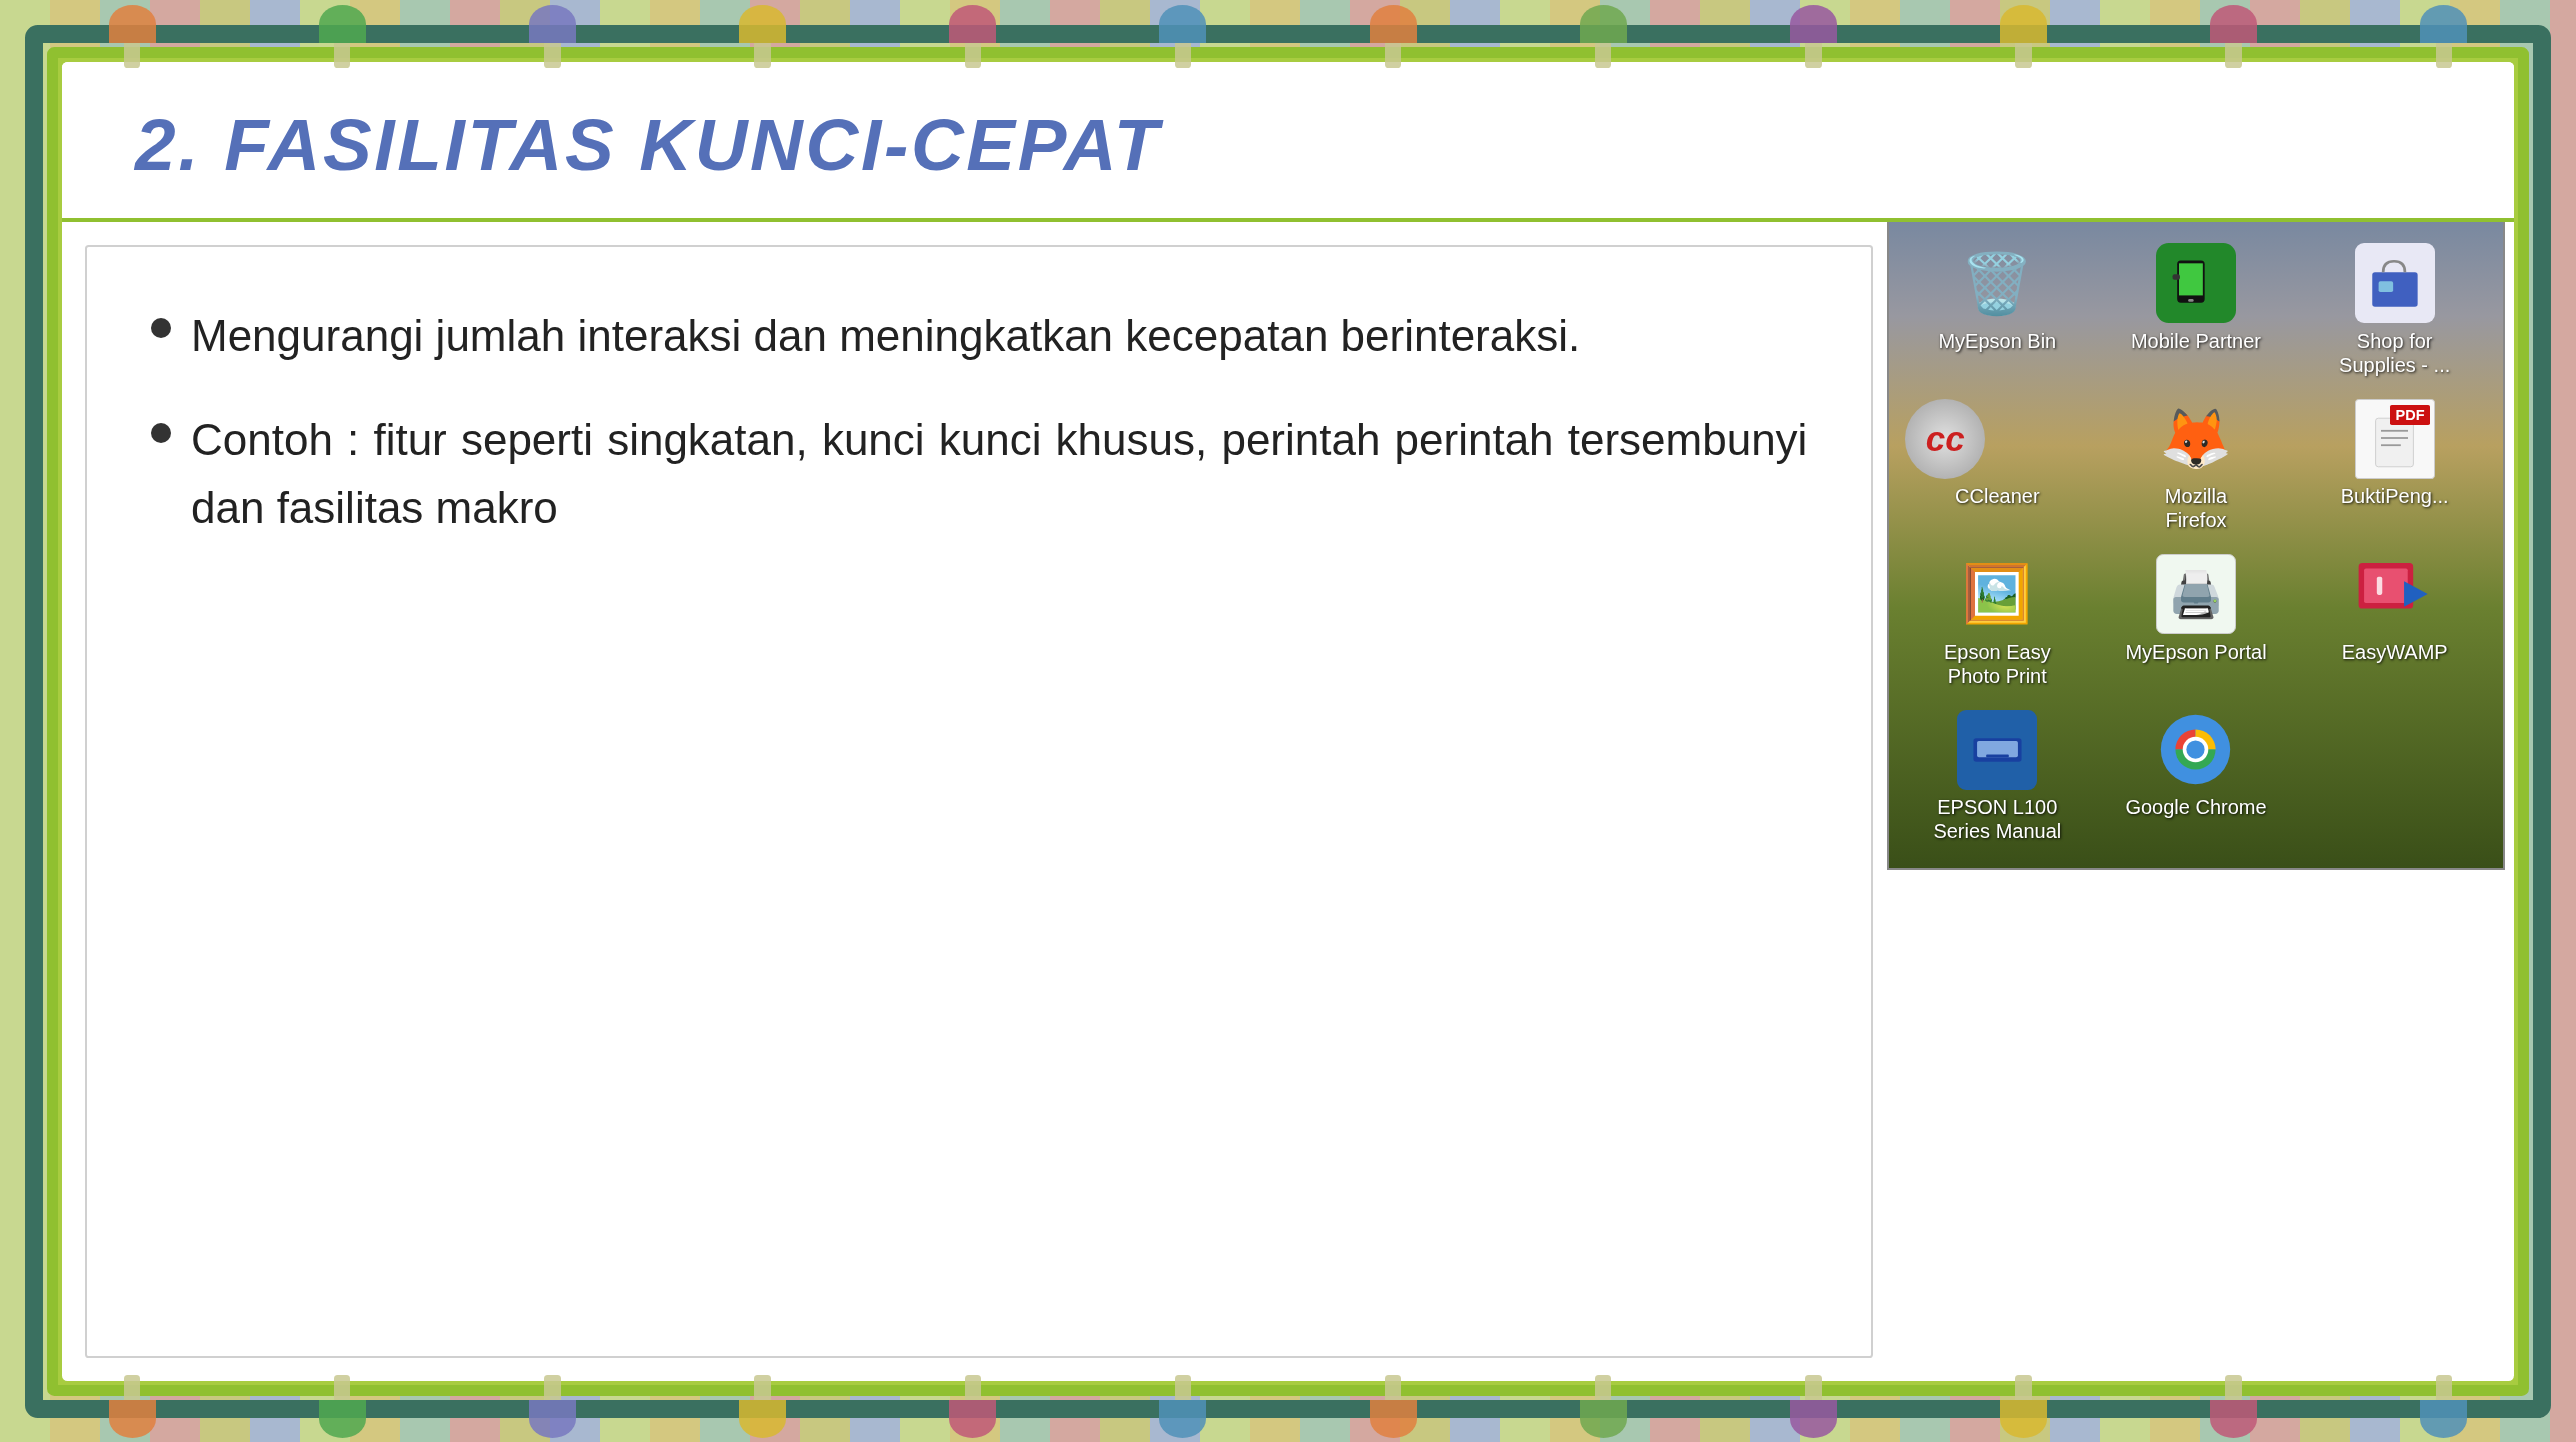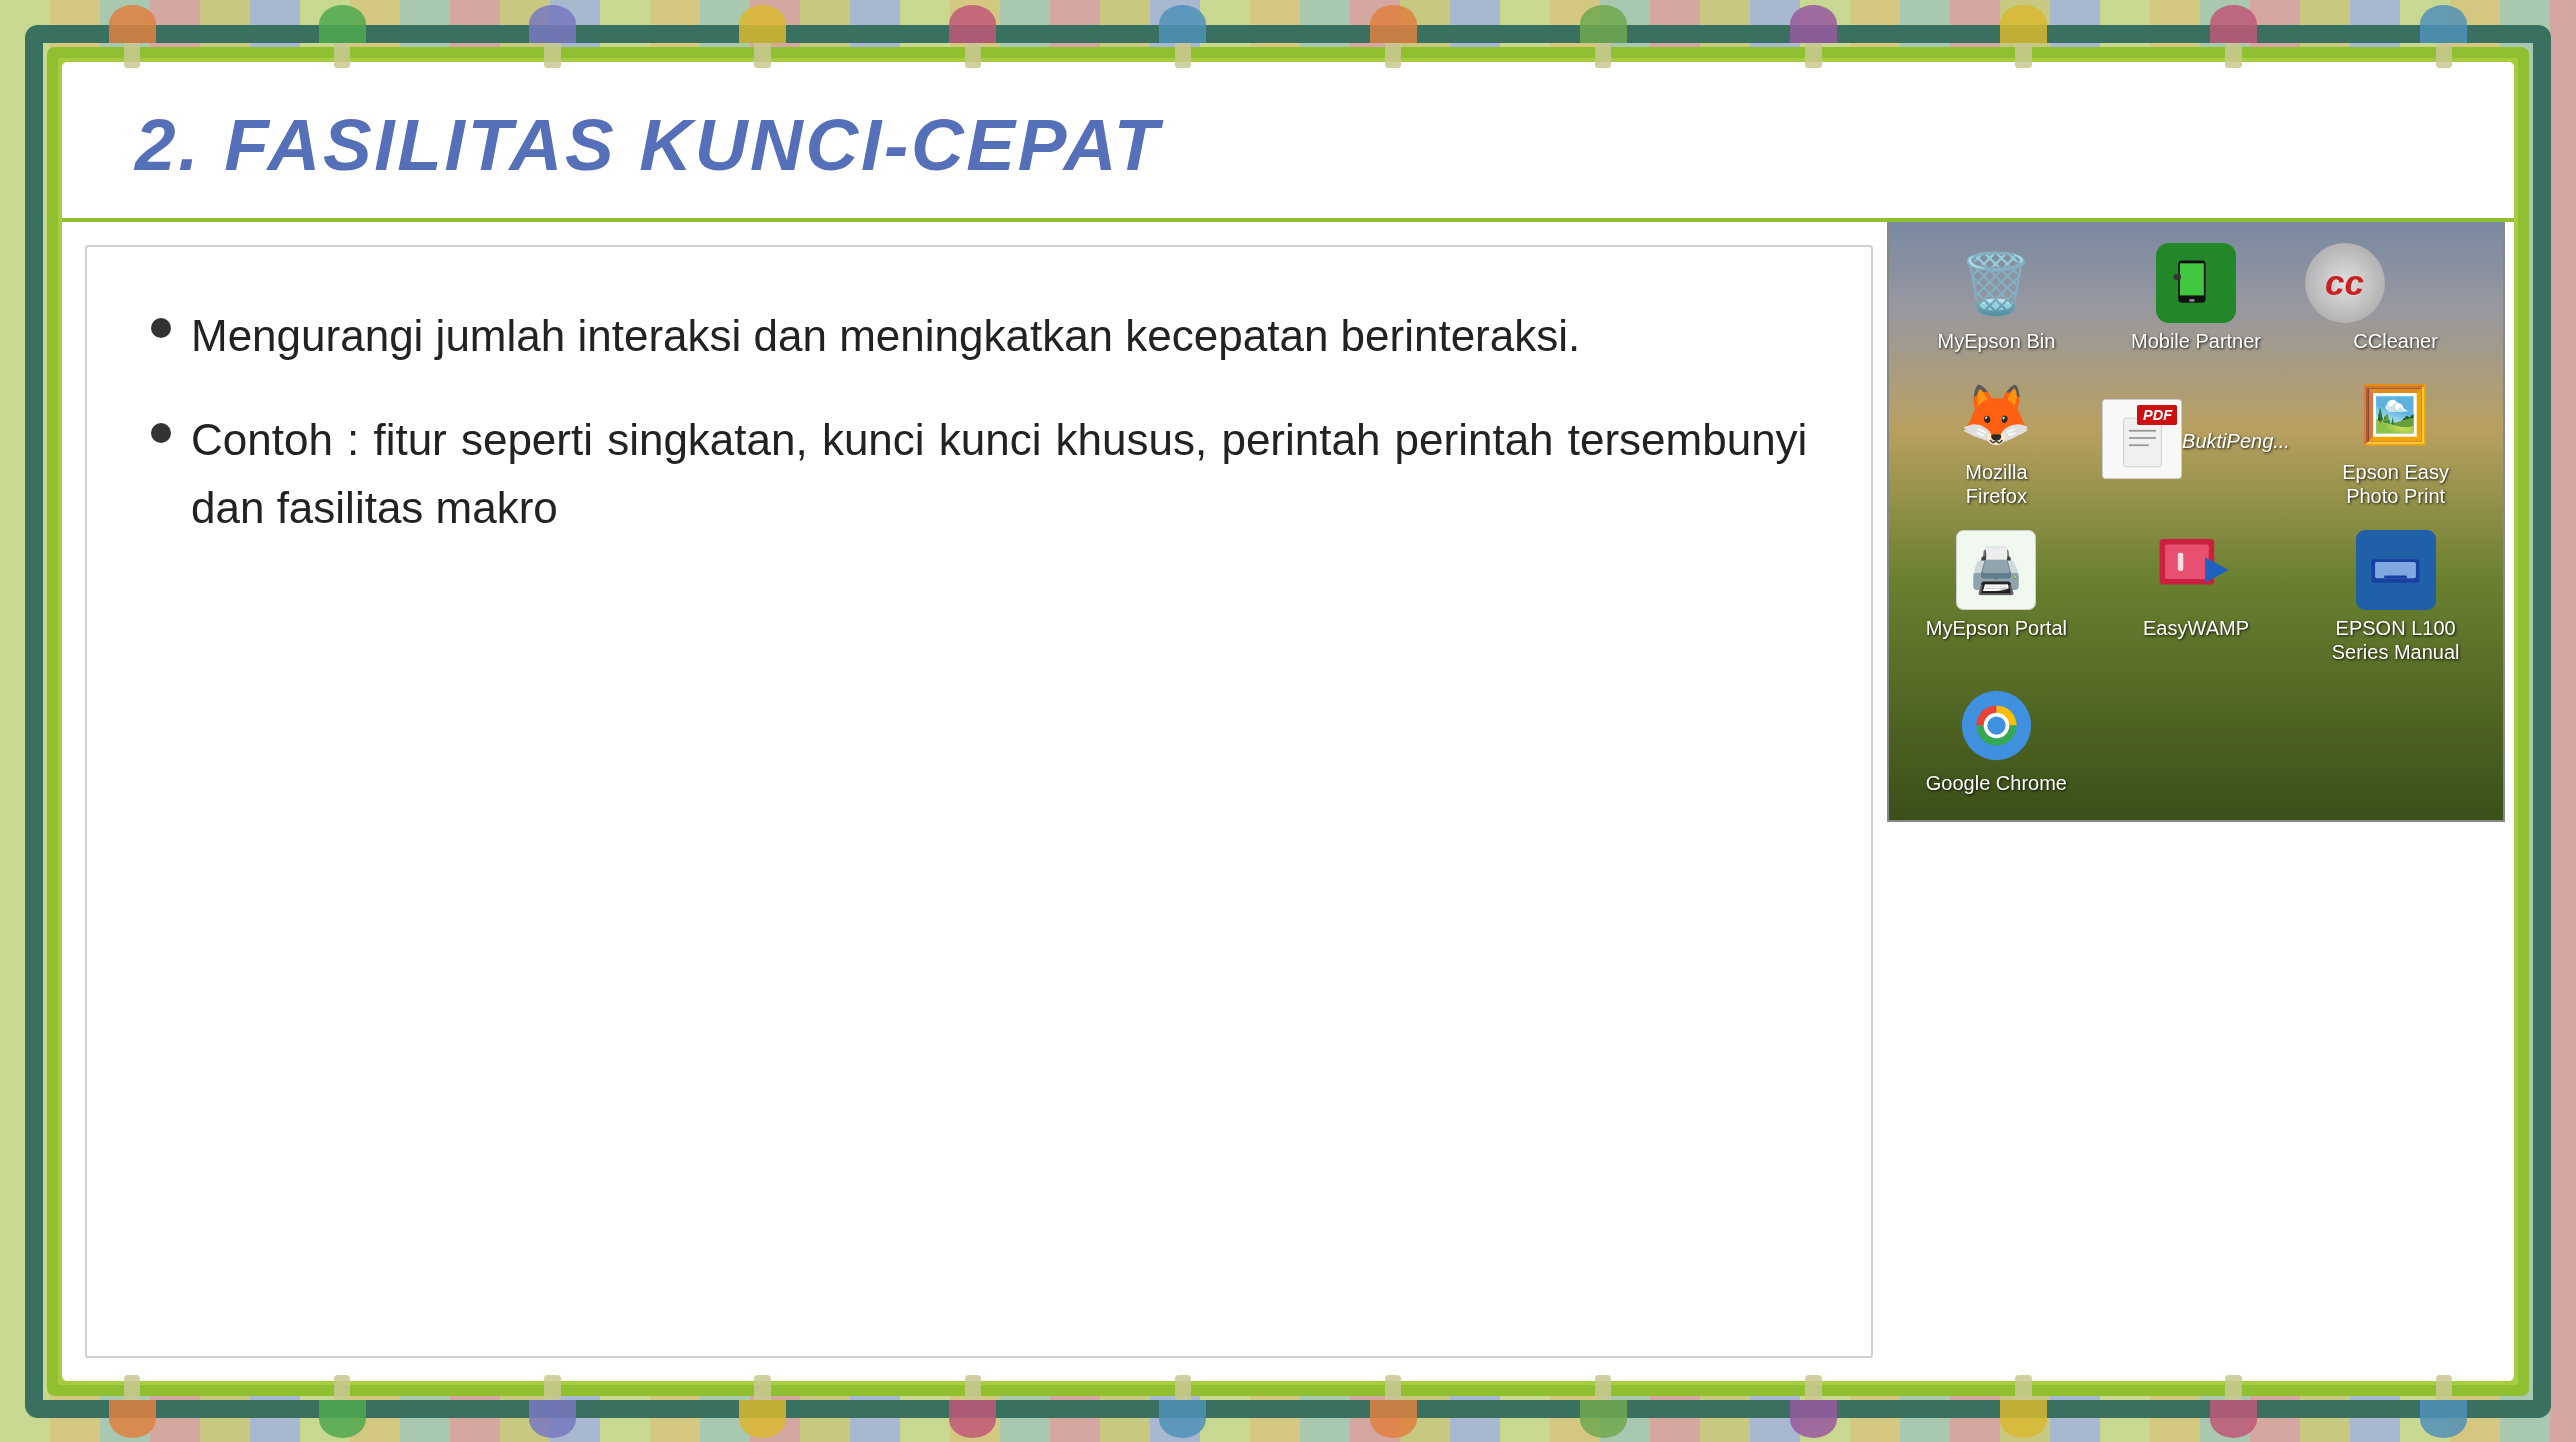--- a/index.html
+++ b/index.html
@@ -159,34 +159,44 @@
             <svg width="55" height="55" viewBox="0 0 60 60">
                 <rect x="10" y="5" width="30" height="46" rx="4" fill="#111"></rect>
                 <rect x="12" y="8" width="26" height="35" fill="#40c840"></rect>
                 <rect x="22" y="47" width="6" height="3" rx="1.5" fill="#888"></rect>
                 <rect x="5" y="20" width="8" height="6" rx="2" fill="#333"></rect>
               </svg>
           </div>
           <span style="color:white;font-size:20px;text-align:center;text-shadow:0.9px 0.9px 2.7px rgba(0,0,0,0.9);line-height:1.2;">Mobile Partner</span>
         </div>
 
+        <div style="display:flex;flex-direction:column;align-items:center;padding:11px 7.3px;cursor:pointer;">
+          <div style="width:80px;height:80px;background:#e8e8f5;border-radius:9px;display:flex;align-items:center;justify-content:center;margin-bottom:5.5px;">
+            <svg width="59" height="59" viewBox="0 0 65 65">
+                <rect x="8" y="20" width="50" height="38" rx="3" fill="#4060c0"></rect>
+                <path d="M20 20 Q20 8 32 8 Q44 8 44 20" stroke="#888" stroke-width="3" fill="none"></path>
+                <rect x="15" y="30" width="16" height="12" rx="2" fill="#80c0e0"></rect>
+              </svg>
+          </div>
+          <span style="color:white;font-size:20px;text-align:center;text-shadow:0.9px 0.9px 2.7px rgba(0,0,0,0.9);line-height:1.2;">Shop for<br>Supplies - ...</span>
+        </div>
 
         <div style="display:flex;flex-direction:column;padding:11px 7.3px;cursor:pointer;">
           <div style="width:80px;height:80px;border-radius:50%;background:radial-gradient(circle,#e0e0e0,#a0a0a0);display:flex;align-items:center;justify-content:center;margin-bottom:5.5px;overflow:hidden;">
             <span style="font-size:35px;font-weight:900;color:#cc2020;font-style:italic;">cc</span>
           </div>
           <span style="color:white;font-size:20px;text-align:center;text-shadow:0.9px 0.9px 2.7px rgba(0,0,0,0.9);line-height:1.2;">CCleaner</span>
         </div>
 
         <div style="display:flex;flex-direction:column;align-items:center;padding:11px 7.3px;cursor:pointer;">
           <div style="width:80px;height:80px;display:flex;align-items:center;justify-content:center;margin-bottom:5.5px;font-size:59px;">🦊</div>
           <span style="color:white;font-size:20px;text-align:center;text-shadow:0.9px 0.9px 2.7px rgba(0,0,0,0.9);line-height:1.2;">Mozilla<br>Firefox</span>
         </div>
 
-        <div style="display:flex;flex-direction:row;align-items:center;padding:11px 7.3px;cursor:pointer;font-style:italic;">
+        <div style="display:flex;flex-direction:column;align-items:center;padding:11px 7.3px;cursor:pointer;">
           <div style="width:80px;height:80px;background:#f8f8f8;border-radius:3.6px;display:flex;flex-direction:column;align-items:center;justify-content:center;margin-bottom:5.5px;border:0.9px solid #ccc;position:relative;">
             <div style="background:#cc1010;color:white;font-size:14.5px;font-weight:bold;padding:1.8px 5.5px;border-radius:1.8px;position:absolute;top:5.5px;right:3.6px;">PDF</div>
             <svg width="45" height="53" viewBox="0 0 50 58" style="margin-top:7.3px;">
                 <rect x="4" y="2" width="42" height="54" rx="3" fill="#f0f0f0" stroke="#ccc"></rect>
                 <line x1="10" y1="16" x2="40" y2="16" stroke="#999" stroke-width="2"></line>
                 <line x1="10" y1="24" x2="40" y2="24" stroke="#999" stroke-width="2"></line>
                 <line x1="10" y1="32" x2="32" y2="32" stroke="#999" stroke-width="2"></line>
               </svg>
           </div>
           <span style="color:white;font-size:20px;text-align:center;text-shadow:0.9px 0.9px 2.7px rgba(0,0,0,0.9);line-height:1.2;">BuktiPeng...</span>

